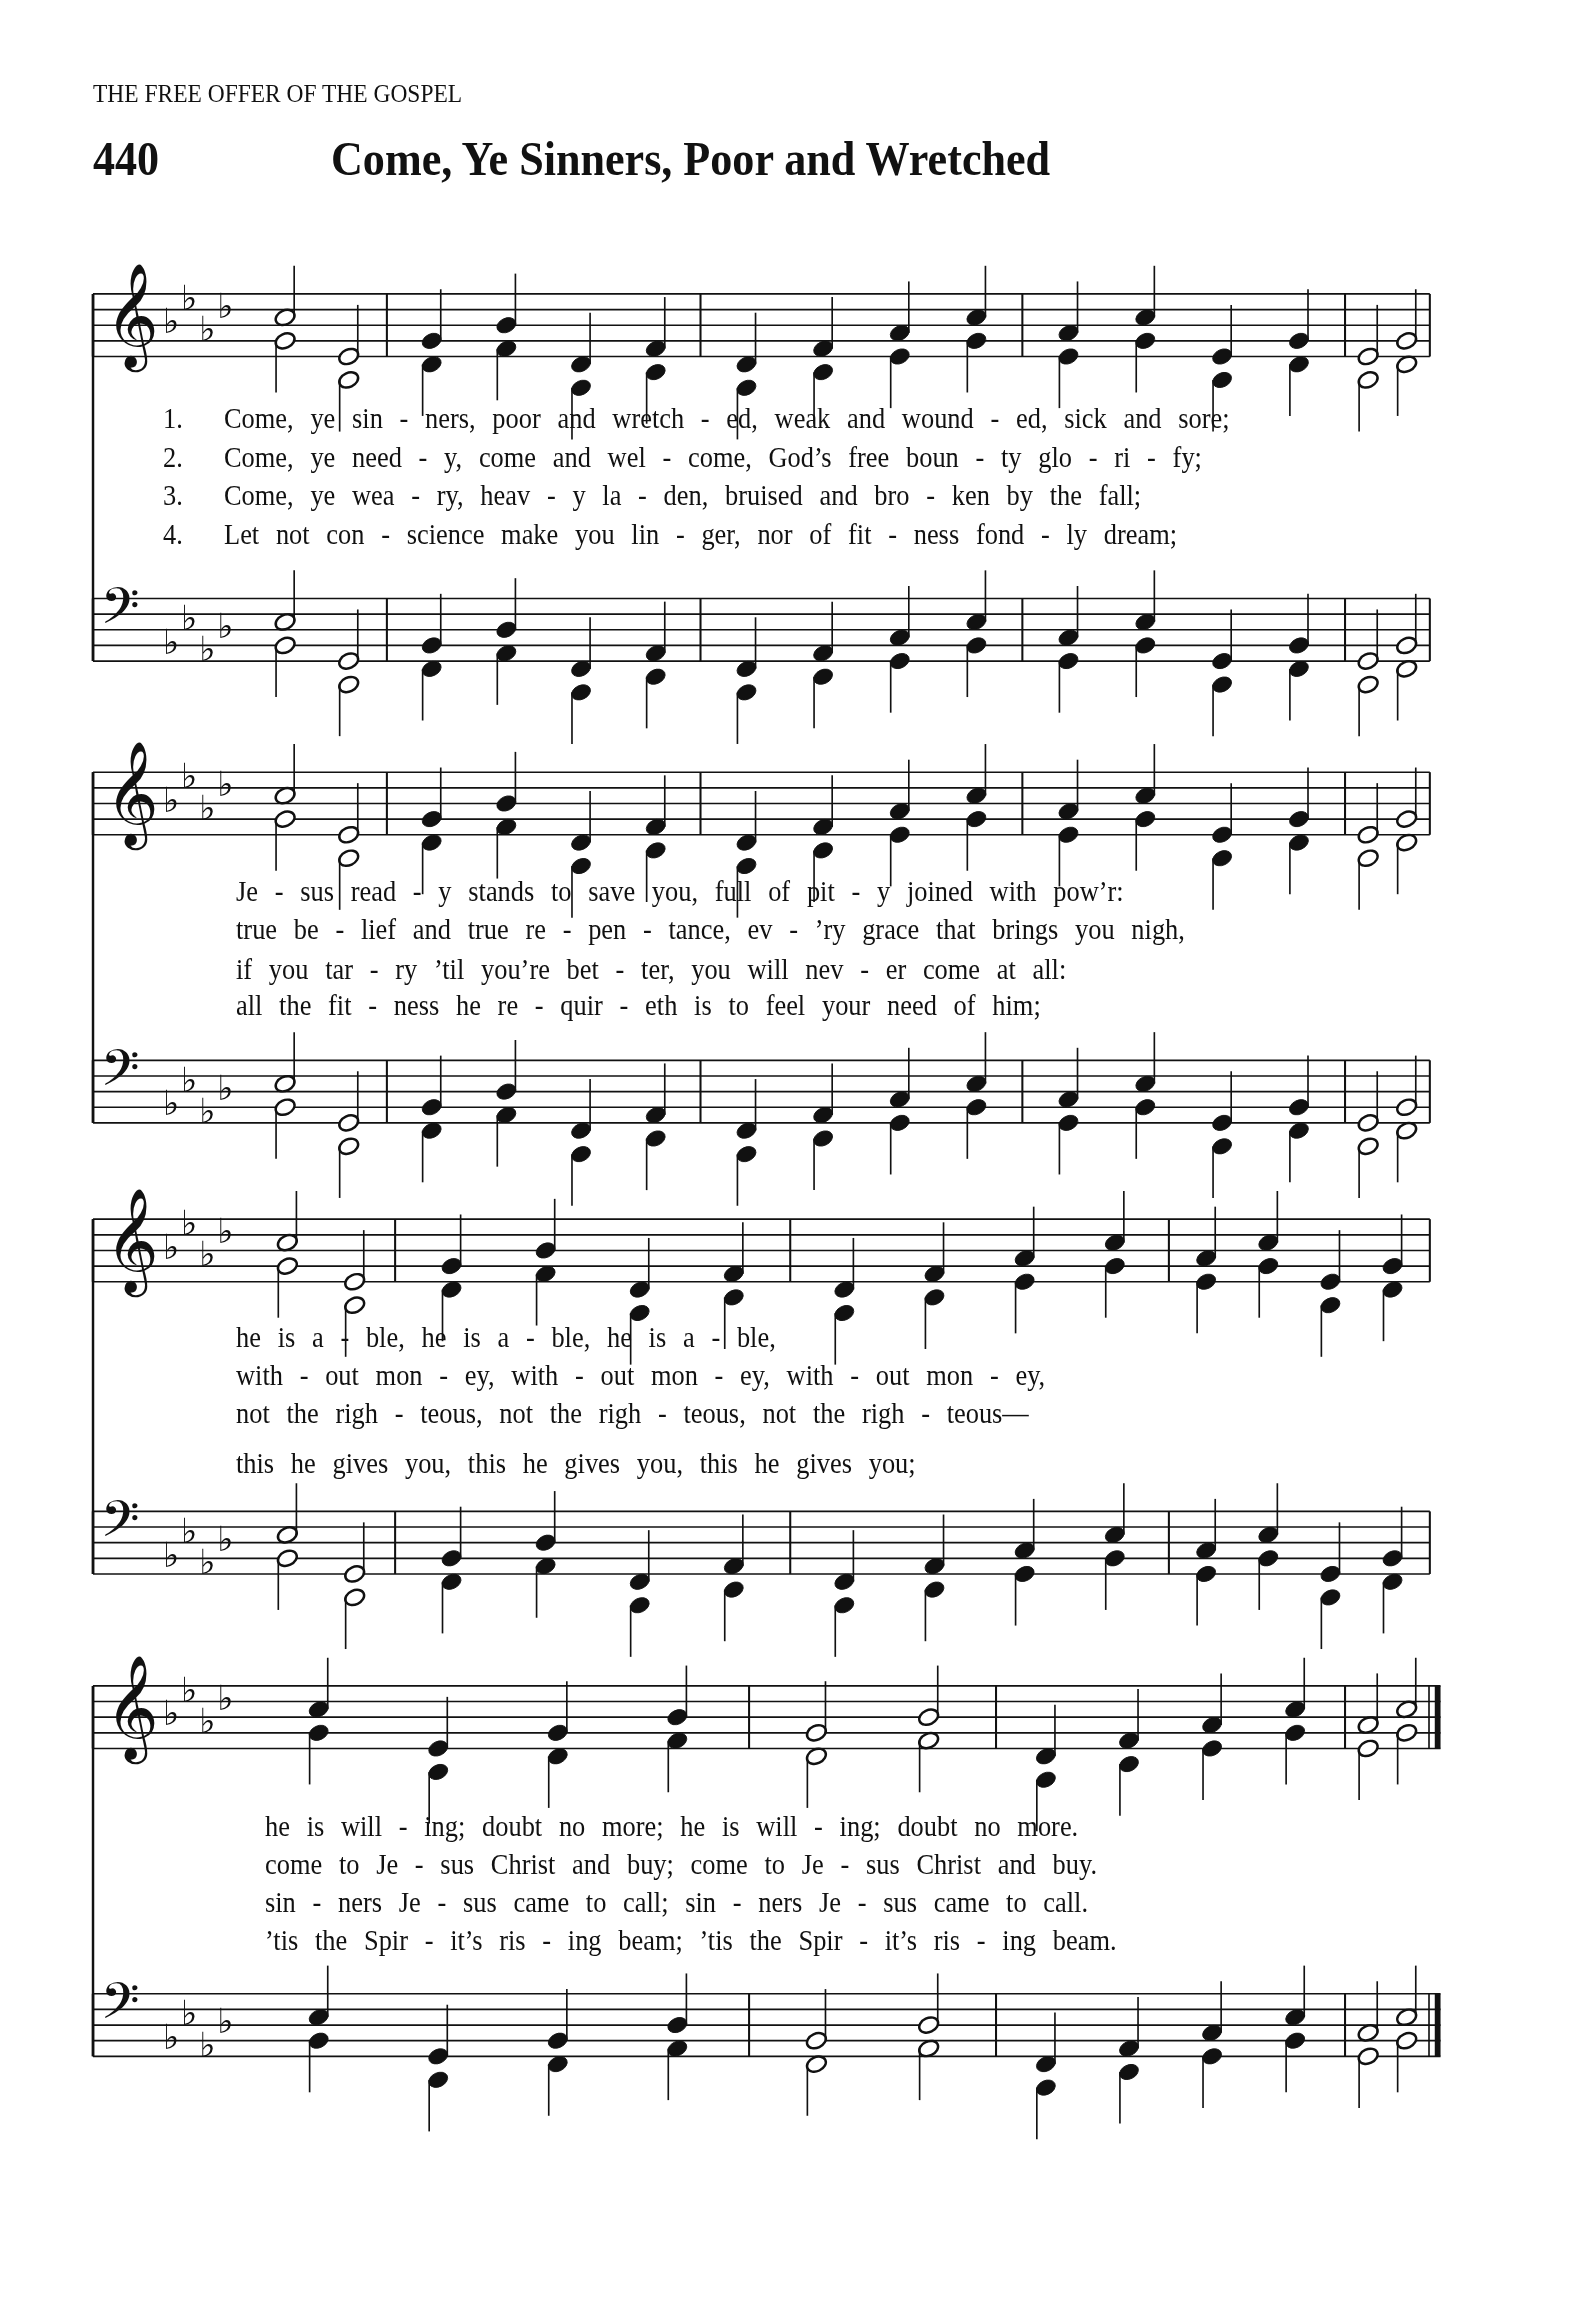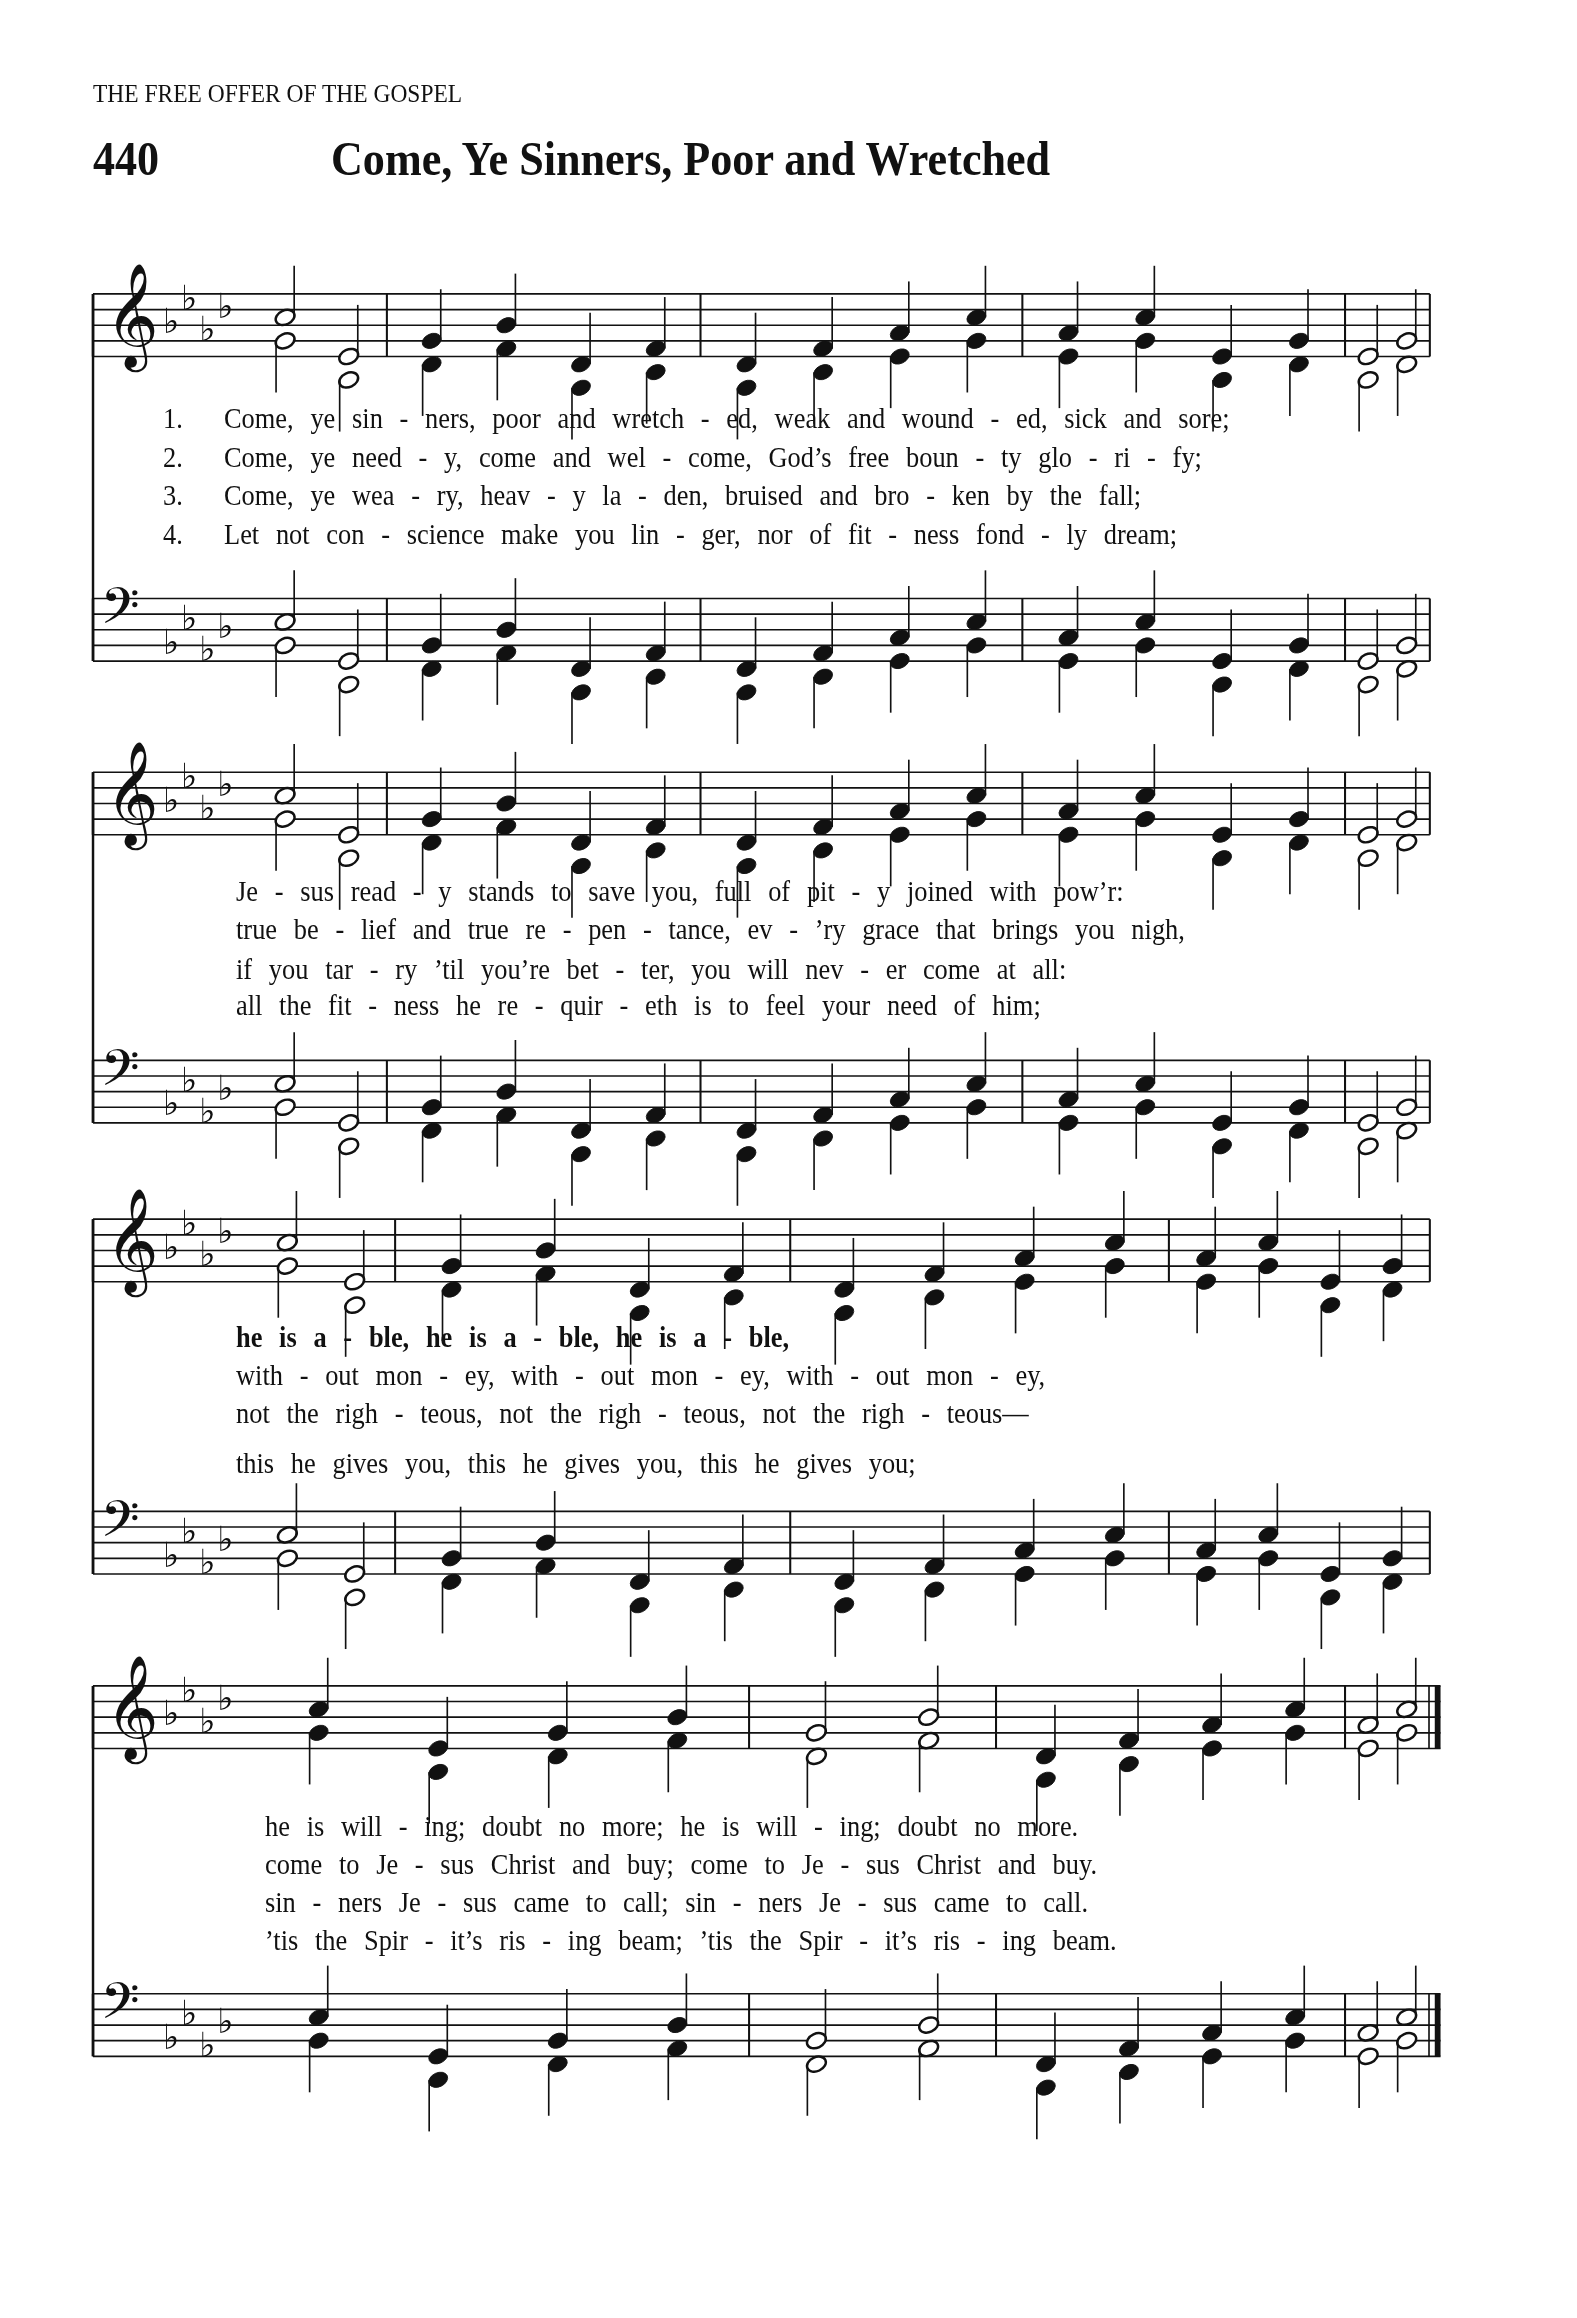--- a/index.html
+++ b/index.html
@@ -542,21 +542,21 @@
           <ellipse cx="1616.2380952380952" cy="1912" rx="12" ry="8.5" transform="rotate(-25 1616.2380952380952 1912)" fill="#111" stroke="#111" stroke-width="1"></ellipse>
           <ellipse cx="1616.2380952380952" cy="1940.5" rx="12" ry="8.5" transform="rotate(-25 1616.2380952380952 1940.5)" fill="#111" stroke="#111" stroke-width="1"></ellipse>
           <line x1="1627.2380952380952" x2="1627.2380952380952" y1="1849.3" y2="1912" stroke="#111" stroke-width="2"></line>
           <line x1="1605.2380952380952" x2="1605.2380952380952" y1="1940.5" y2="2003.2" stroke="#111" stroke-width="2"></line>
           <ellipse cx="1691.7142857142858" cy="1893" rx="12" ry="8.5" transform="rotate(-25 1691.7142857142858 1893)" fill="#111" stroke="#111" stroke-width="1"></ellipse>
           <ellipse cx="1691.7142857142858" cy="1921.5" rx="12" ry="8.5" transform="rotate(-25 1691.7142857142858 1921.5)" fill="#111" stroke="#111" stroke-width="1"></ellipse>
           <line x1="1702.7142857142858" x2="1702.7142857142858" y1="1830.3" y2="1893" stroke="#111" stroke-width="2"></line>
           <line x1="1680.7142857142858" x2="1680.7142857142858" y1="1921.5" y2="1984.2" stroke="#111" stroke-width="2"></line>
         </g>
       </svg>
-      <div class="lyric-line" style="top: 1320px; font-weight: bold;">
+      <div class="lyric-line" style="top: 1320px;">
         <span class="syl" style="left: 236px; word-spacing: 11.5px;">he is a - ble, he is a - ble, he is a - ble,</span>
       </div>
       <div class="lyric-line" style="top: 1358px; padding-left: 41px;">
         <span class="syl" style="left: 236px; word-spacing: 11.5px;">with - out mon - ey, with - out mon - ey, with - out mon - ey,</span>
       </div>
       <div class="lyric-line" style="top: 1396px;">
         <span class="syl" style="left: 236px; word-spacing: 11.5px;">not the righ - teous, not the righ - teous, not the righ - teous—</span>
       </div>
       <div class="lyric-line" style="top: 1434px; margin-top: 12px;">
         <span class="syl" style="left: 236px; word-spacing: 11.5px;">this he gives you, this he gives you, this he gives you;</span>

